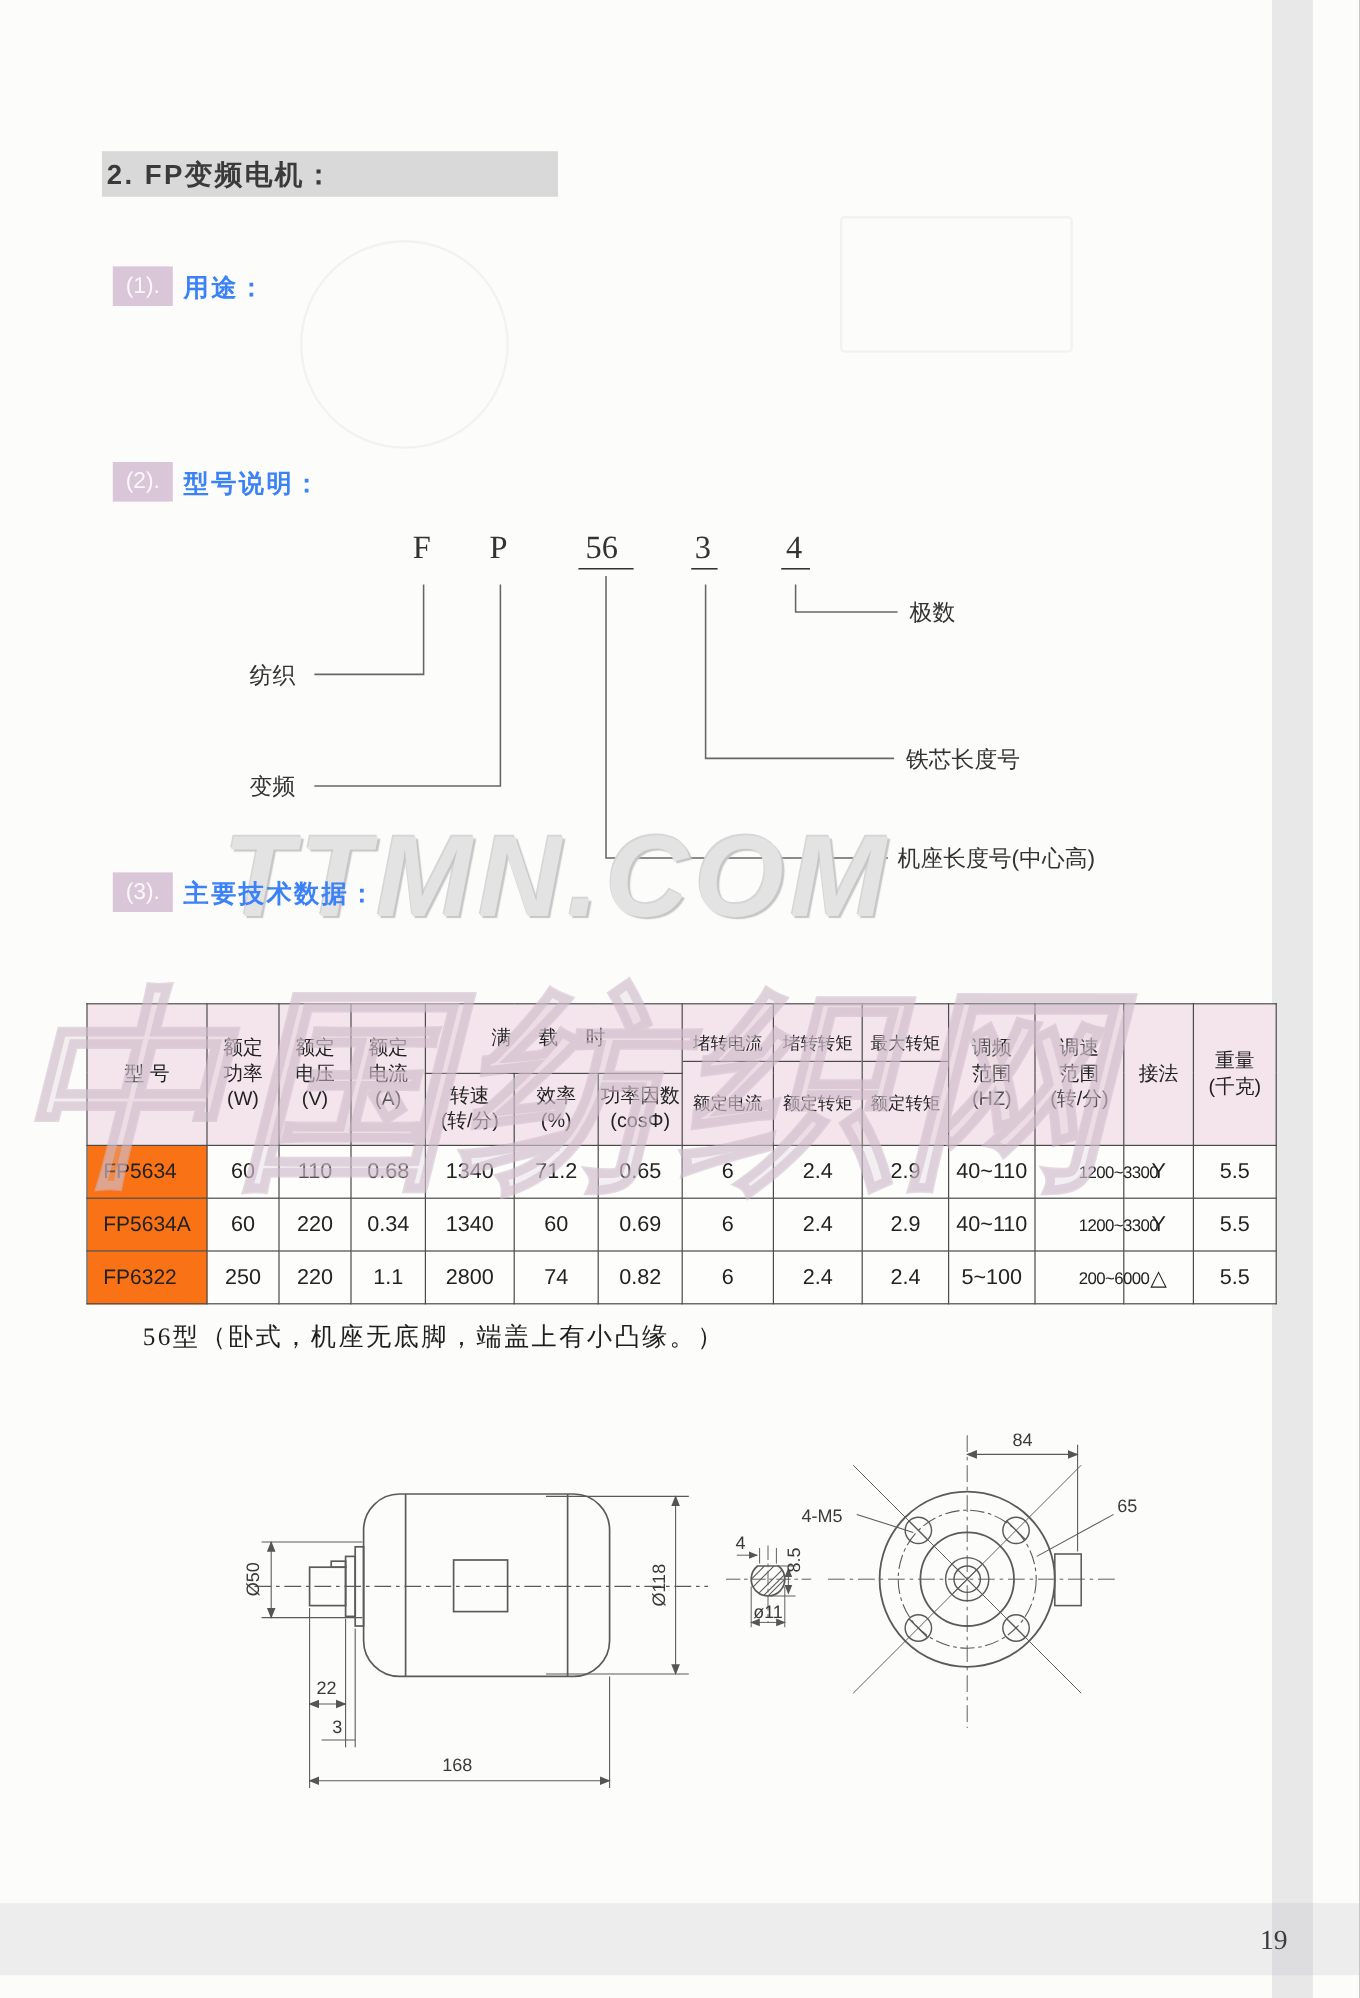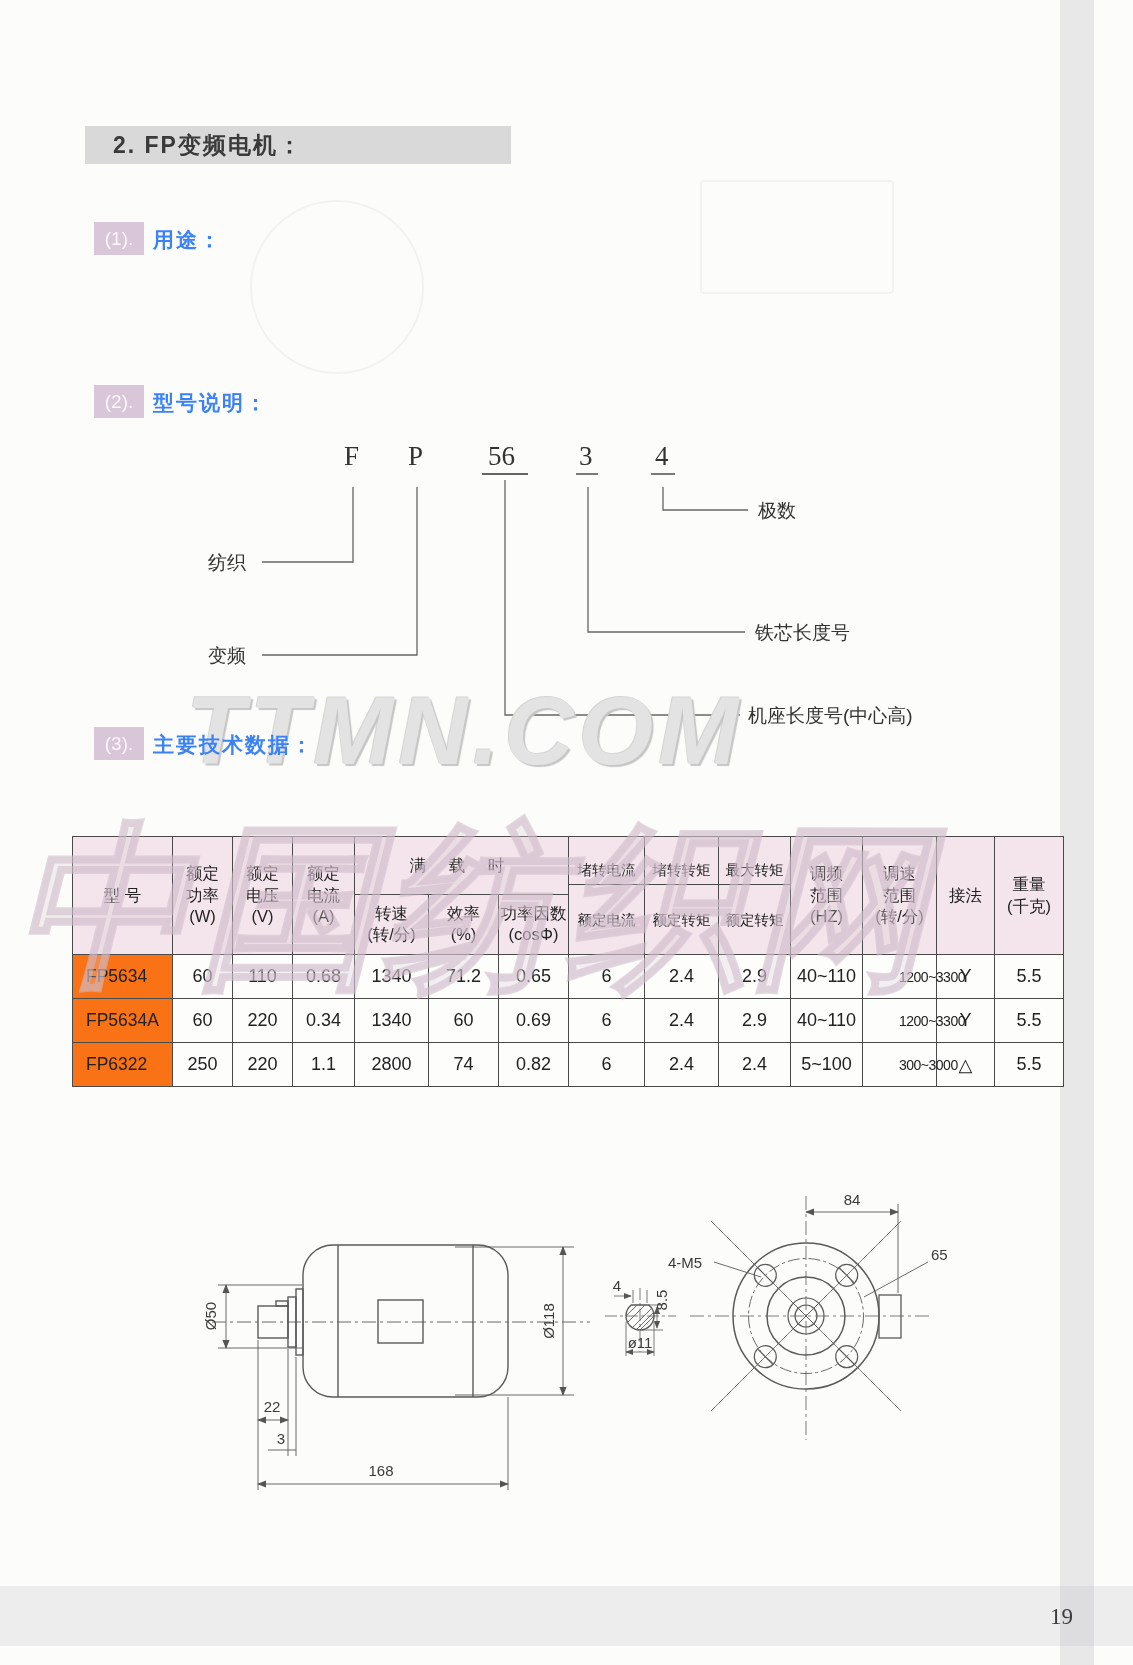--- a/index.html
+++ b/index.html
@@ -11,22 +11,22 @@
   
   .band-v{position:absolute;left:1060px;top:0;width:34px;height:100%;
     background:rgba(170,172,182,0.25);}
   .band-h{position:absolute;left:0;top:1586px;width:100%;height:60px;
     background:rgba(170,172,182,0.18);}
   
   .ghost{position:absolute;border:2px solid rgba(60,60,70,0.05);border-radius:50%;}
   .ghost.rect{border-radius:4px;}
 
   .title-bar{
-    position:absolute;left:85px;top:126px;width:426px;height:38px;
-    background:#d9d9d9;line-height:38px;padding-left:28px;box-sizing:border-box;
+    position:absolute;left:85px;top:126px;width:380px;height:38px;
+    background:#d9d9d9;line-height:38px;padding-left:4px;box-sizing:border-box;
     font-size:23px;font-weight:bold;color:#3a3a3a;letter-spacing:2px;
   }
   .badge{
     position:absolute;left:94px;width:50px;height:33px;background:#d9c6d8;
     color:#fdf6fb;font-size:19px;text-align:center;line-height:33px;
   }
   .sec-label{
     position:absolute;left:153px;font-size:21px;font-weight:bold;color:#3b82f6;
     letter-spacing:2px;
   }
@@ -231,27 +231,28 @@
         <td>250</td>
         <td>220</td>
         <td>1.1</td>
         <td>2800</td>
         <td>74</td>
         <td>0.82</td>
         <td>6</td>
         <td>2.4</td>
         <td>2.4</td>
         <td>5~100</td>
-        <td class="narrow">300~3000</td>
+        <td class="narrow">200~6000</td>
         <td>△</td>
         <td>5.5</td>
       </tr>
     </tbody>
   </table>
 
+  <div class="note-line">56型（卧式，机座无底脚，端盖上有小凸缘。）</div>
 
   <svg style="top:1140px;" width="1133" height="430" viewBox="0 1140 1133 430">
     <defs>
       <marker id="arw" viewBox="0 0 10 10" refX="9" refY="5" markerWidth="10" markerHeight="10" orient="auto-start-reverse">
         <path d="M0,1 L10,5 L0,9 z" fill="#555"></path>
       </marker>
       <clipPath id="shaftclip">
           <path d="M631.3,1305 A14,14 0 1 0 648.7,1305 Z"></path>
         </clipPath>
     </defs>

